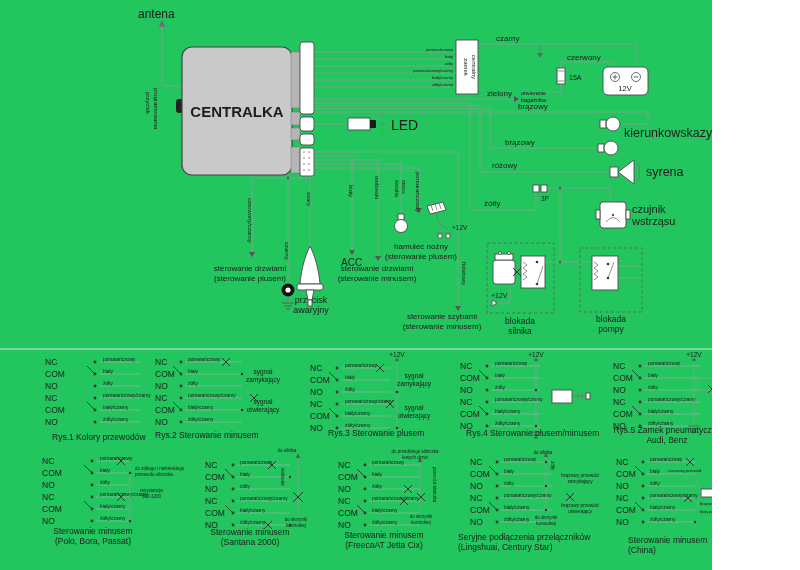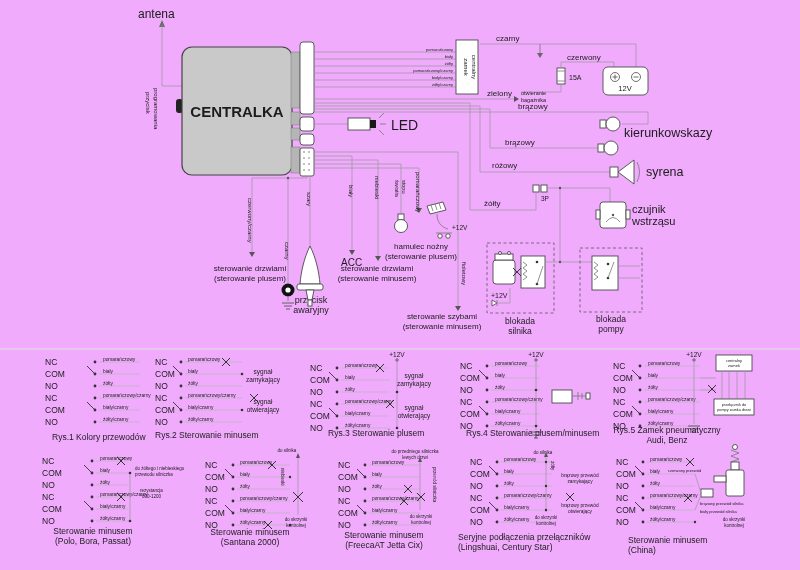--- a/index.html
+++ b/index.html
@@ -1,16 +1,16 @@
 <!DOCTYPE html>
 <html><head>
 <meta charset="utf-8">
 <style>
   html,body{margin:0;padding:0;background:#fff;}
-  .page{width:800px;height:570px;background:#f0abfc;position:relative;overflow:hidden;}
+  .page{width:712px;height:570px;background:#22c55e;position:relative;overflow:hidden;}
   svg text{font-family:"Liberation Sans",sans-serif;fill:#1c1c1c;}
   .w{stroke:#9a9a9a;stroke-width:.7;fill:none}
   .w2{stroke:#767676;stroke-width:.8;fill:none}
   .cp{stroke:#4a4a4a;fill:#fff;stroke-width:.9}
   .dsh{stroke:#5a5a5a;fill:none;stroke-width:.8;stroke-dasharray:3,2.5}
 </style>
 </head>
 <body>
 
 <div class="page">

